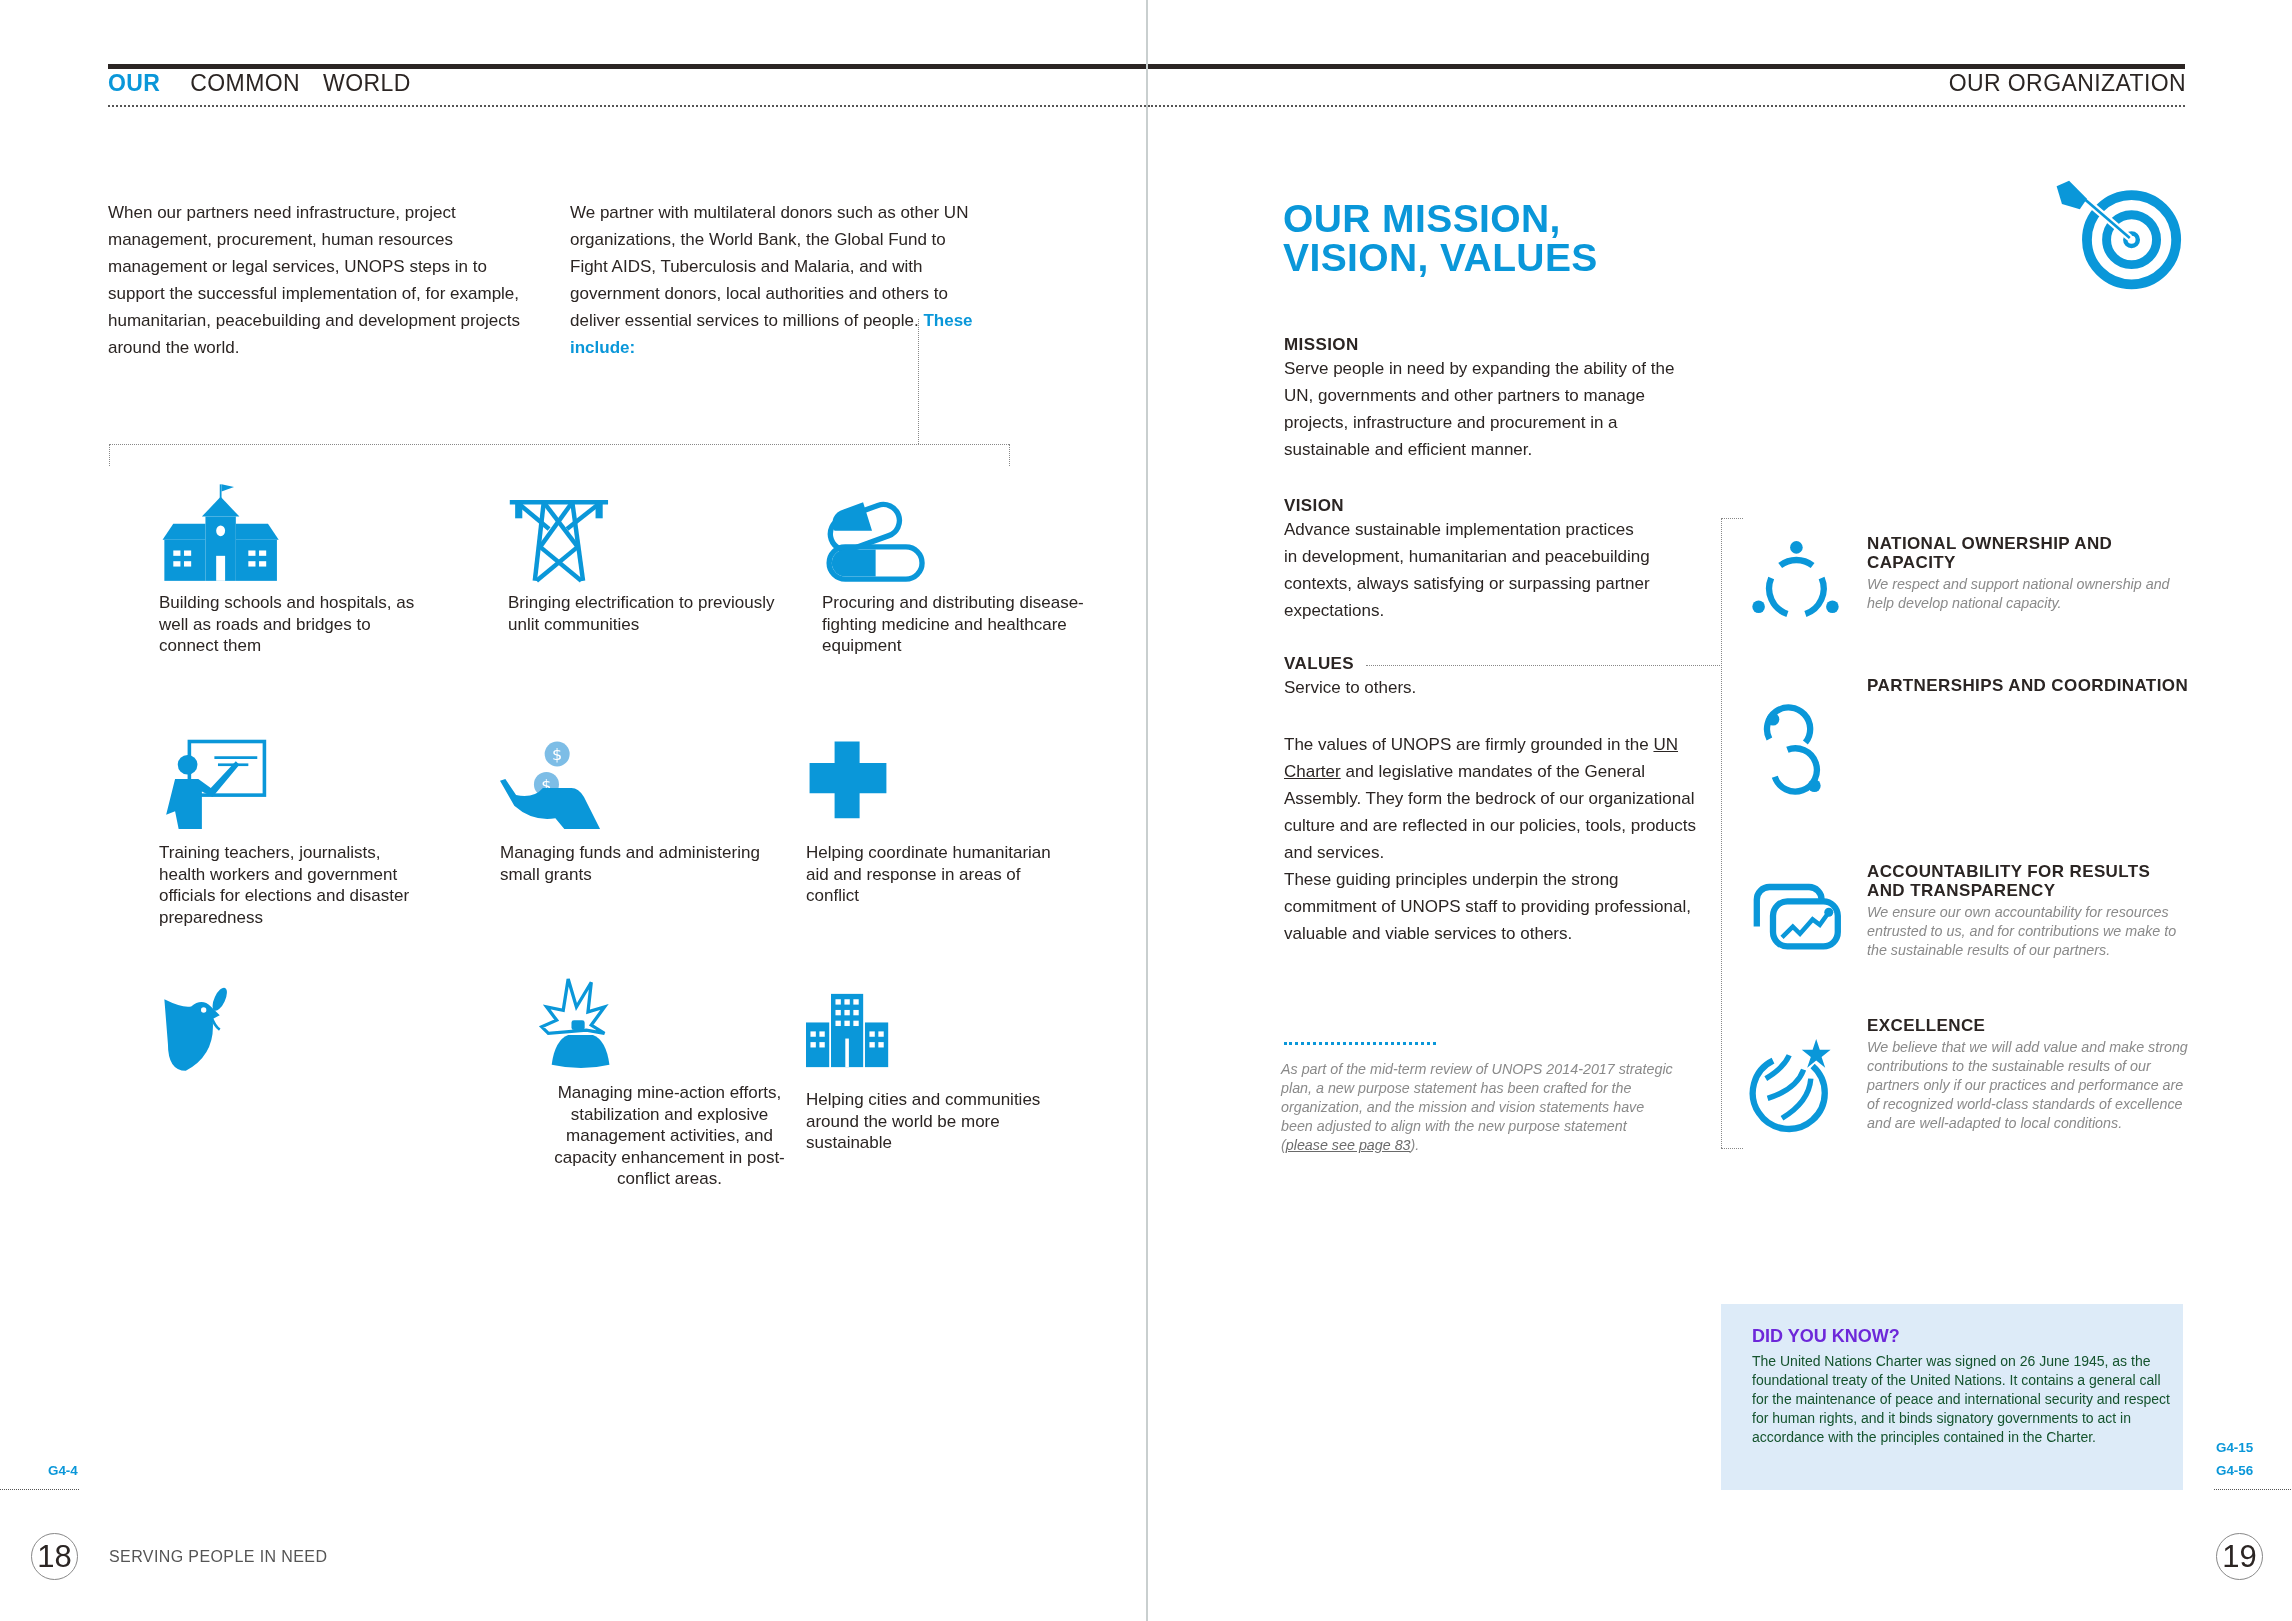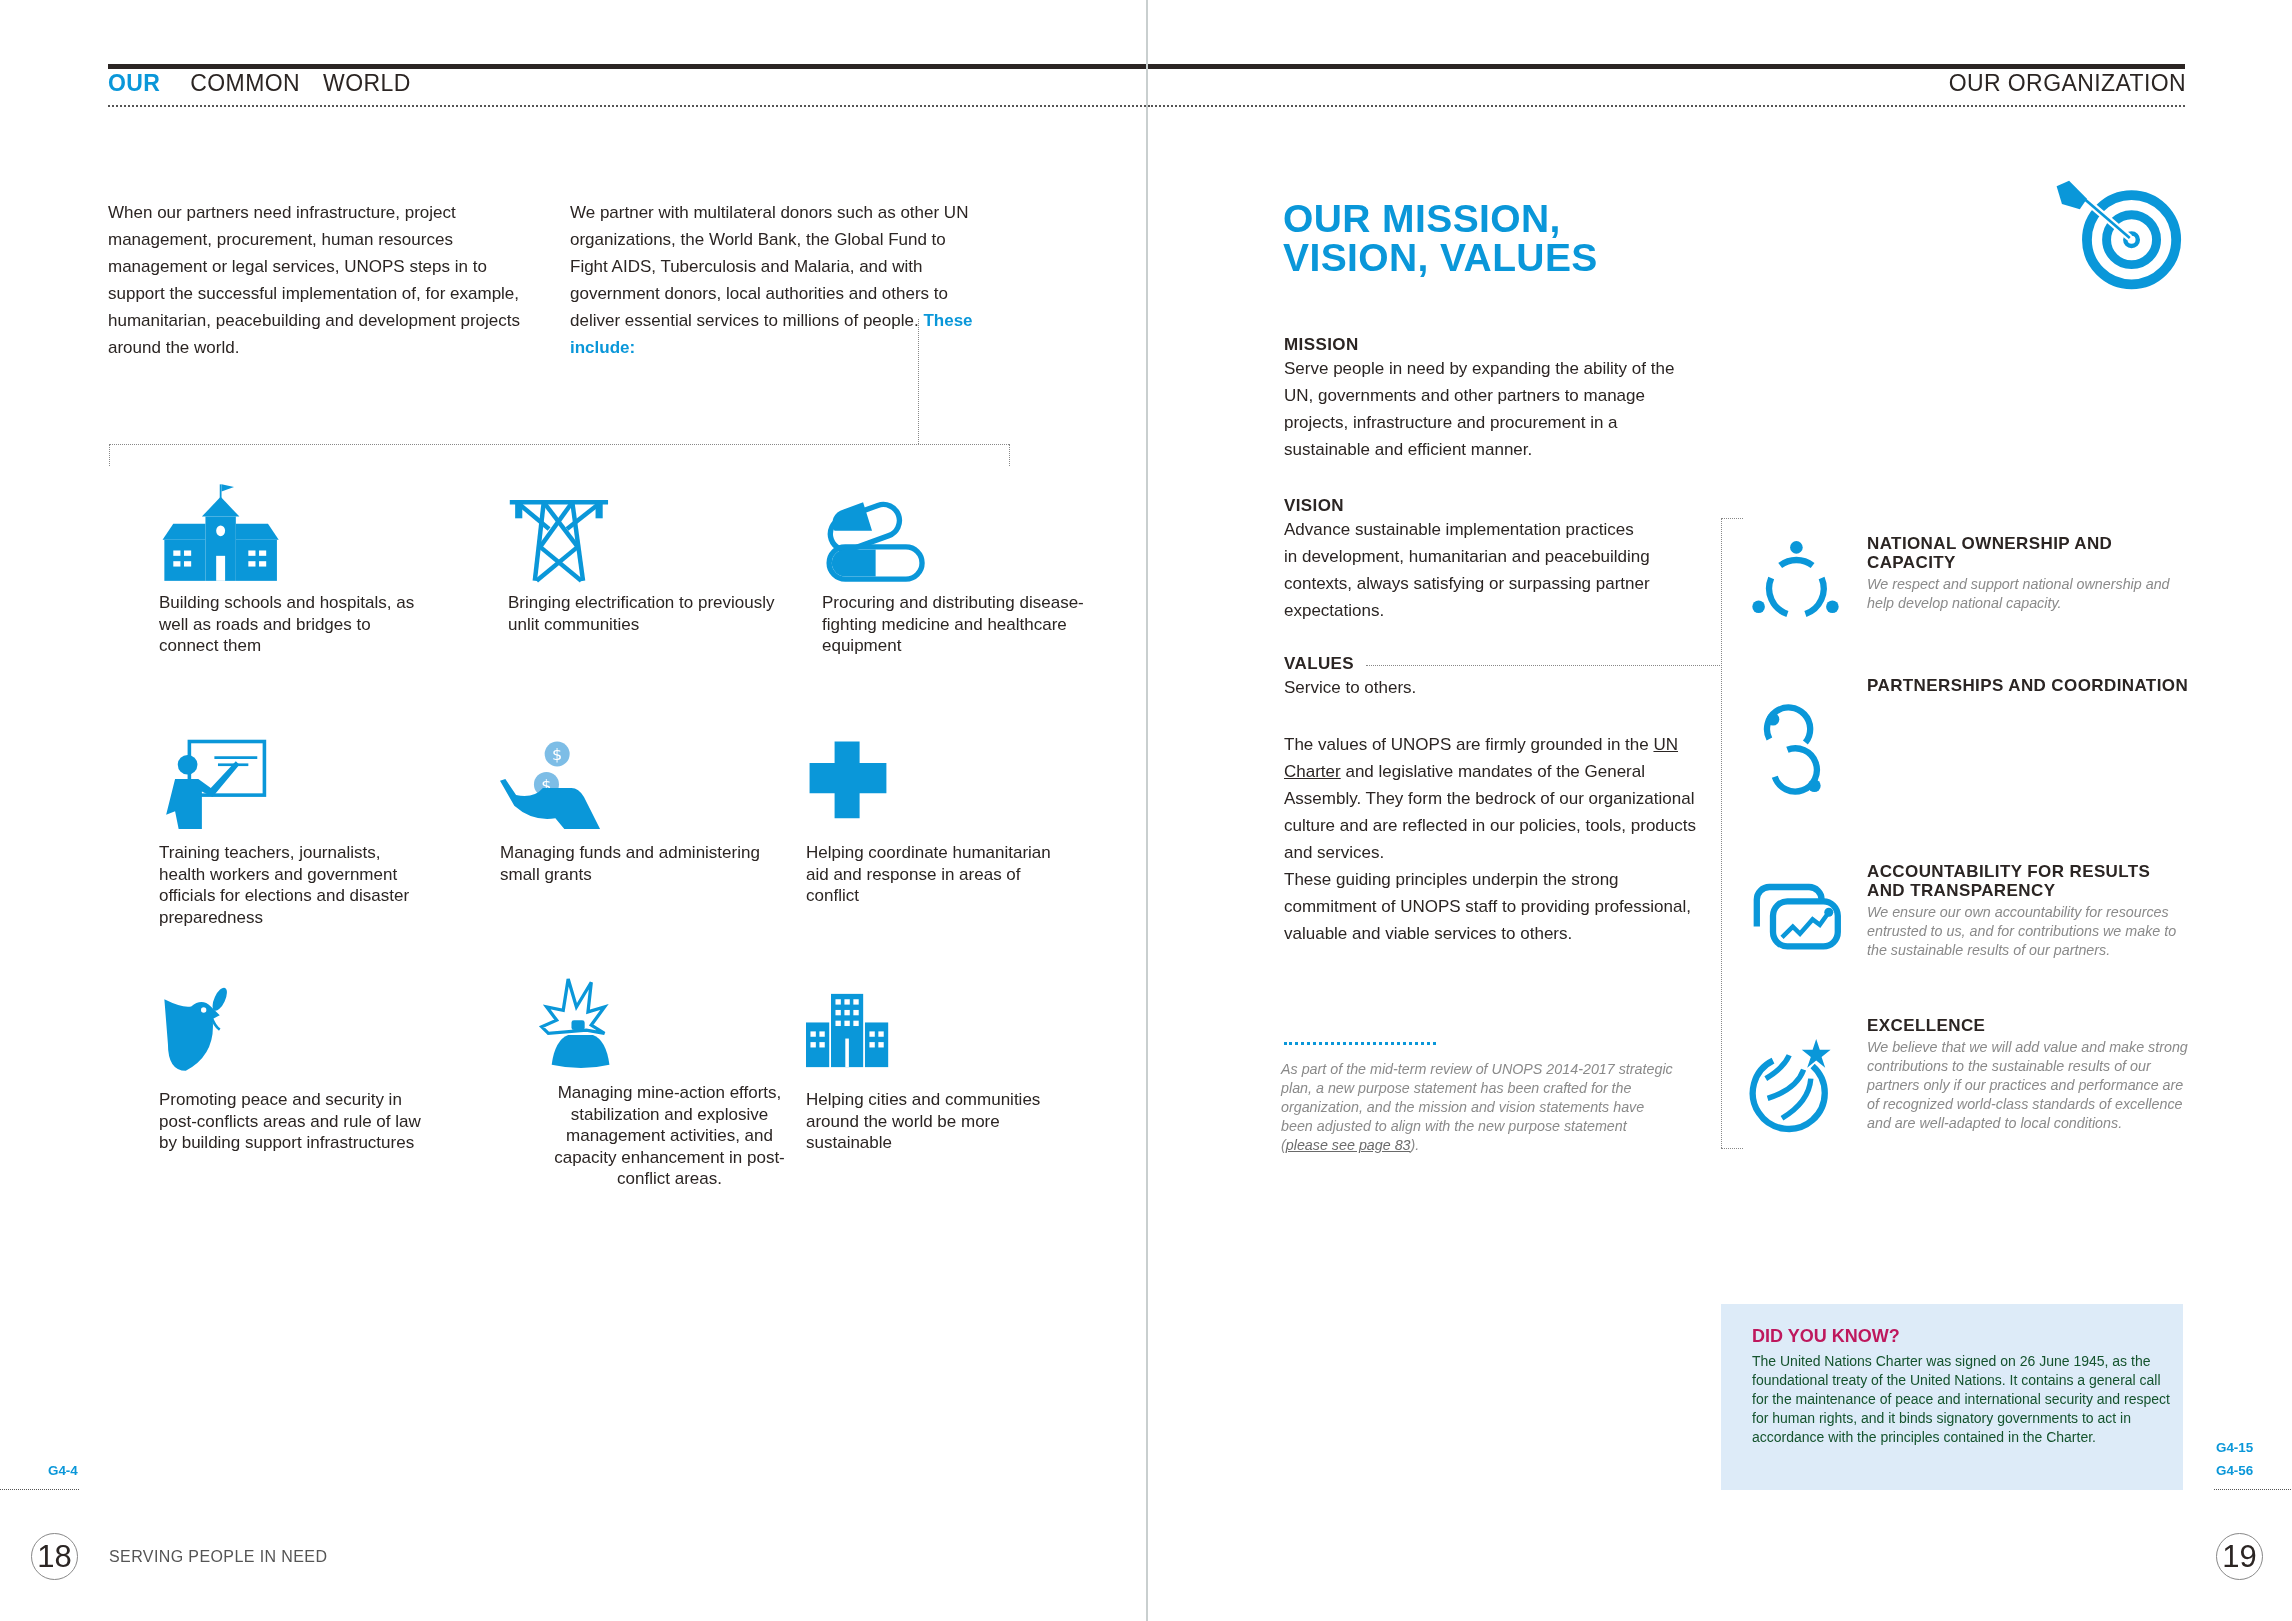--- a/index.html
+++ b/index.html
@@ -21,21 +21,21 @@
   .title{position:absolute;left:1283px;top:199px;font-size:39px;line-height:39px;font-weight:bold;color:#0a97d9;letter-spacing:0.4px;}
   .sec-h{font-size:17px;font-weight:bold;color:#2b2523;letter-spacing:0.4px;}
   .val-item{position:absolute;left:1867px;width:322px;}
   .val-item .vh{font-size:17px;line-height:19px;font-weight:bold;color:#2b2523;letter-spacing:0.4px;}
   .val-item .vd{font-size:14.3px;line-height:19px;font-style:italic;color:#8a8a8a;margin-top:2.7px;}
   .val-icon{position:absolute;left:1746px;width:99px;height:99px;}
   .note{position:absolute;left:1281px;top:1060px;width:394px;font-size:14.3px;line-height:19px;font-style:italic;color:#8a8a8a;}
   .note u{color:#6a6a6a;}
   .blue-dots{position:absolute;left:1284px;top:1042px;width:152px;border-top:3.6px dotted #0a97d9;}
   .dyk{position:absolute;left:1721px;top:1304px;width:462px;height:186px;background:#ddebf8;}
-  .dyk .h{position:absolute;left:31px;top:21.5px;font-size:18px;font-weight:bold;color:#be185d;}
+  .dyk .h{position:absolute;left:31px;top:21.5px;font-size:18px;font-weight:bold;color:#6d28d9;}
   .dyk .t{position:absolute;left:31px;top:48px;width:421px;font-size:14px;line-height:19px;color:#14532d;}
   .gref{position:absolute;font-size:13.4px;font-weight:bold;color:#0a97d9;}
   .pnum{position:absolute;width:45px;height:45px;border:1.3px solid #888;border-radius:50%;font-size:31px;line-height:45px;text-align:center;color:#2b2523;}
   .footer-txt{position:absolute;font-size:16px;letter-spacing:0.4px;color:#555;}
 </style>
 </head>
 <body>
 
 <div class="divider"></div>
 
@@ -148,21 +148,20 @@
   <div class="txt">Helping coordinate humanitarian aid and response in areas of conflict</div>
 </div>
 
 <div class="item" style="left:159px;top:981px;">
   <svg class="icon" viewBox="0 0 150 110">
     <path d="M6,20 q20,10 30,8 q12,-10 22,0 l10,10 l-8,4 q4,40 -30,58 q-20,0 -20,-30z" fill="#0a97d9"></path>
     <circle cx="50" cy="32" r="3" fill="#fff"></circle>
     <ellipse cx="68" cy="20" rx="6" ry="14" fill="#0a97d9" transform="rotate(25 68 20)"></ellipse>
     <path d="M58,38 q4,12 10,16" stroke="#0a97d9" stroke-width="3" fill="none"></path>
   </svg>
-  <div class="txt">Promoting peace and security in post-conflicts areas and rule of law by building support infrastructures</div>
 </div>
 
 <div class="item" style="left:535px;top:974px;text-align:center;">
   <svg class="icon" viewBox="0 0 150 120">
     <polygon points="34,6 44,40 62,10 58,46 78,40 62,62 78,72 56,68 10,72 2,64 20,56 8,40 28,44" fill="none" stroke="#0a97d9" stroke-width="4"></polygon>
     <path d="M14,110 q4,-30 20,-36 h30 q16,6 20,36 q-34,8 -70,0z" fill="#0a97d9"></path>
     <rect x="38" y="56" width="16" height="12" rx="3" fill="#0a97d9"></rect>
   </svg>
   <div class="txt">Managing mine-action efforts, stabilization and explosive management activities, and capacity enhancement in post-conflict areas.</div>
 </div>

